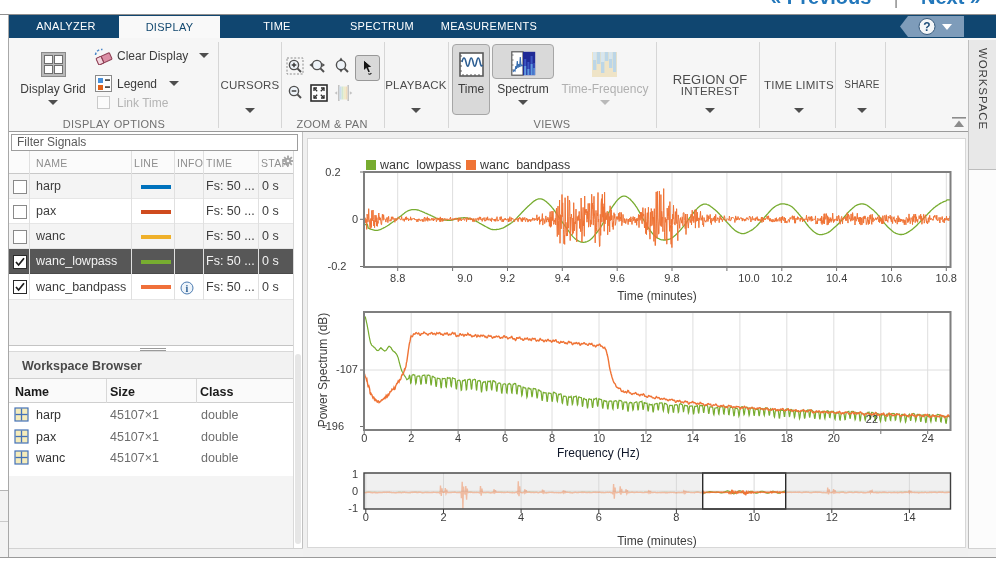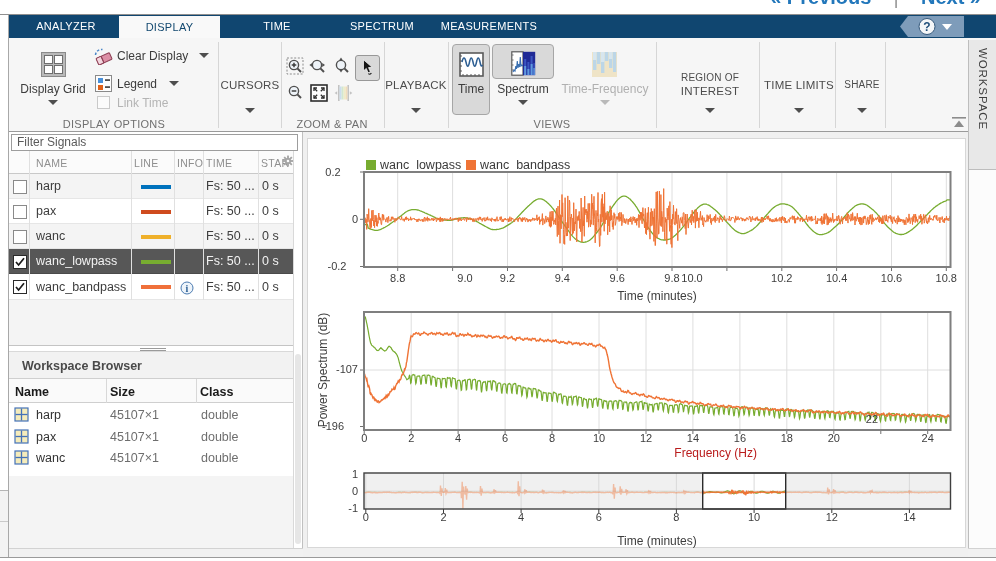--- a/index.html
+++ b/index.html
@@ -41,21 +41,21 @@
 <div class="ab" style="left:759px;top:42px;width:1px;height:86px;background:#d6d6d6"></div>
 <div class="ab" style="left:835px;top:42px;width:1px;height:86px;background:#d6d6d6"></div>
 <div class="ab" style="left:885px;top:42px;width:1px;height:86px;background:#d6d6d6"></div>
 <div class="ab lbl" style="left:34px;top:118px;width:160px;text-align:center">DISPLAY OPTIONS</div>
 <div class="ab lbl" style="left:252px;top:118px;width:160px;text-align:center">ZOOM &amp; PAN</div>
 <div class="ab lbl" style="left:472px;top:118px;width:160px;text-align:center">VIEWS</div>
 <div class="ab" style="left:180px;top:79px;width:140px;text-align:center;color:#4c4c4c;font-size:11.5px;letter-spacing:.2px;white-space:nowrap">CURSORS</div>
 <div class="ab" style="left:245px;top:108px;width:0;height:0;border-left:5px solid transparent;border-right:5px solid transparent;border-top:5px solid #4e4e4e"></div>
 <div class="ab" style="left:346px;top:79px;width:140px;text-align:center;color:#4c4c4c;font-size:11.5px;letter-spacing:.2px;white-space:nowrap">PLAYBACK</div>
 <div class="ab" style="left:411px;top:108px;width:0;height:0;border-left:5px solid transparent;border-right:5px solid transparent;border-top:5px solid #4e4e4e"></div>
-<div class="ab" style="left:640px;top:72px;width:140px;text-align:center;color:#4c4c4c;font-size:10px;letter-spacing:.2px;white-space:nowrap">REGION OF</div>
+<div class="ab" style="left:640px;top:72px;width:140px;text-align:center;color:#4c4c4c;font-size:13px;letter-spacing:.2px;white-space:nowrap">REGION OF</div>
 <div class="ab" style="left:640px;top:85px;width:140px;text-align:center;color:#4c4c4c;font-size:11.5px;letter-spacing:.2px;white-space:nowrap">INTEREST</div>
 <div class="ab" style="left:705px;top:108px;width:0;height:0;border-left:5px solid transparent;border-right:5px solid transparent;border-top:5px solid #4e4e4e"></div>
 <div class="ab" style="left:729px;top:79px;width:140px;text-align:center;color:#4c4c4c;font-size:11.5px;letter-spacing:.2px;white-space:nowrap">TIME LIMITS</div>
 <div class="ab" style="left:794px;top:108px;width:0;height:0;border-left:5px solid transparent;border-right:5px solid transparent;border-top:5px solid #4e4e4e"></div>
 <div class="ab" style="left:792px;top:79px;width:140px;text-align:center;color:#4c4c4c;font-size:10px;letter-spacing:.2px;white-space:nowrap">SHARE</div>
 <div class="ab" style="left:857px;top:108px;width:0;height:0;border-left:5px solid transparent;border-right:5px solid transparent;border-top:5px solid #4e4e4e"></div>
 <svg class="ab" style="left:41px;top:52px" width="25" height="25" viewBox="0 0 25 25">
     <rect x="0.5" y="0.5" width="24" height="24" fill="#b9b9b9" stroke="#8a8a8a"></rect>
     <rect x="3.5" y="3.5" width="8" height="8" fill="#fff" stroke="#6e6e6e"></rect>
     <rect x="13.5" y="3.5" width="8" height="8" fill="#fff" stroke="#6e6e6e"></rect>
@@ -342,21 +342,21 @@
   </svg>
 <div class="ab tick" style="left:308px;top:165.6px;width:50px;text-align:center">0.2</div>
 <div class="ab tick" style="left:308px;top:212.8px;width:50px;text-align:right">0</div>
 <div class="ab tick" style="left:312px;top:260.1px;width:50px;text-align:center">-0.2</div>
 <div class="ab tick" style="left:377.7px;top:272px;width:40px;text-align:center">8.8</div>
 <div class="ab tick" style="left:432.6px;top:272px;width:40px;text-align:right">9.0</div>
 <div class="ab tick" style="left:487.5px;top:272px;width:40px;text-align:center">9.2</div>
 <div class="ab tick" style="left:542.3px;top:272px;width:40px;text-align:center">9.4</div>
 <div class="ab tick" style="left:597.2px;top:272px;width:40px;text-align:center">9.6</div>
 <div class="ab tick" style="left:652.0px;top:272px;width:40px;text-align:center">9.8</div>
-<div class="ab tick" style="left:672px;top:272px;width:40px;text-align:center">10.0</div>
+<div class="ab tick" style="left:729px;top:272px;width:40px;text-align:center">10.0</div>
 <div class="ab tick" style="left:761.8px;top:272px;width:40px;text-align:center">10.2</div>
 <div class="ab tick" style="left:816.6px;top:272px;width:40px;text-align:center">10.4</div>
 <div class="ab tick" style="left:871.5px;top:272px;width:40px;text-align:center">10.6</div>
 <div class="ab tick" style="left:926.3px;top:272px;width:40px;text-align:center">10.8</div>
 <div class="ab" style="left:557px;top:289px;width:200px;text-align:center;color:#3d3d3d;font-size:12px">Time (minutes)</div>
 <svg class="ab" style="left:352px;top:306px" width="610" height="134" viewBox="-12 -6 610 134">
     <rect x="0" y="0" width="586.5" height="118" fill="#fff"></rect>
     <line x1="0.2" y1="0" x2="0.2" y2="118" stroke="#dedede" stroke-width="1"></line>
     <line x1="0.2" y1="118" x2="0.2" y2="122" stroke="#6f6f6f" stroke-width="1"></line>
     <line x1="47.2" y1="0" x2="47.2" y2="118" stroke="#dedede" stroke-width="1"></line>
@@ -403,21 +403,21 @@
 <div class="ab tick" style="left:490.1px;top:432px;width:30px;text-align:center">6</div>
 <div class="ab tick" style="left:537.0px;top:432px;width:30px;text-align:center">8</div>
 <div class="ab tick" style="left:584.0px;top:432px;width:30px;text-align:center">10</div>
 <div class="ab tick" style="left:631.0px;top:432px;width:30px;text-align:center">12</div>
 <div class="ab tick" style="left:677.9px;top:432px;width:30px;text-align:center">14</div>
 <div class="ab tick" style="left:724.9px;top:432px;width:30px;text-align:center">16</div>
 <div class="ab tick" style="left:771.8px;top:432px;width:30px;text-align:center">18</div>
 <div class="ab tick" style="left:818.8px;top:432px;width:30px;text-align:center">20</div>
 <div class="ab tick" style="left:865.8px;top:413px;width:30px;text-align:left">22</div>
 <div class="ab tick" style="left:912.7px;top:432px;width:30px;text-align:center">24</div>
-<div class="ab" style="left:557px;top:446px;width:200px;text-align:right;color:#b91c1c;font-size:12px">Frequency (Hz)</div>
+<div class="ab" style="left:557px;top:446px;width:200px;text-align:left;color:#0f172a;font-size:12px">Frequency (Hz)</div>
 <div class="ab" style="left:316px;top:450px;width:160px;text-align:center;color:#3d3d3d;font-size:12px;transform:rotate(-90deg);transform-origin:0 0;white-space:nowrap">Power Spectrum (dB)</div>
 <svg class="ab" style="left:352px;top:467px" width="610" height="52" viewBox="-12 -6 610 52">
     <rect x="0" y="0" width="586.5" height="36" fill="#f0f0f0"></rect>
     <rect x="338.7" y="0" width="83.0" height="36" fill="#fff"></rect>
     <line x1="1.8" y1="0" x2="1.8" y2="36" stroke="#d9d9d9" stroke-width="1"></line>
     <line x1="1.8" y1="36" x2="1.8" y2="40" stroke="#3d3d3d" stroke-width="1"></line>
     <line x1="79.5" y1="0" x2="79.5" y2="36" stroke="#d9d9d9" stroke-width="1"></line>
     <line x1="79.5" y1="36" x2="79.5" y2="40" stroke="#3d3d3d" stroke-width="1"></line>
     <line x1="157.1" y1="0" x2="157.1" y2="36" stroke="#d9d9d9" stroke-width="1"></line>
     <line x1="157.1" y1="36" x2="157.1" y2="40" stroke="#3d3d3d" stroke-width="1"></line>

